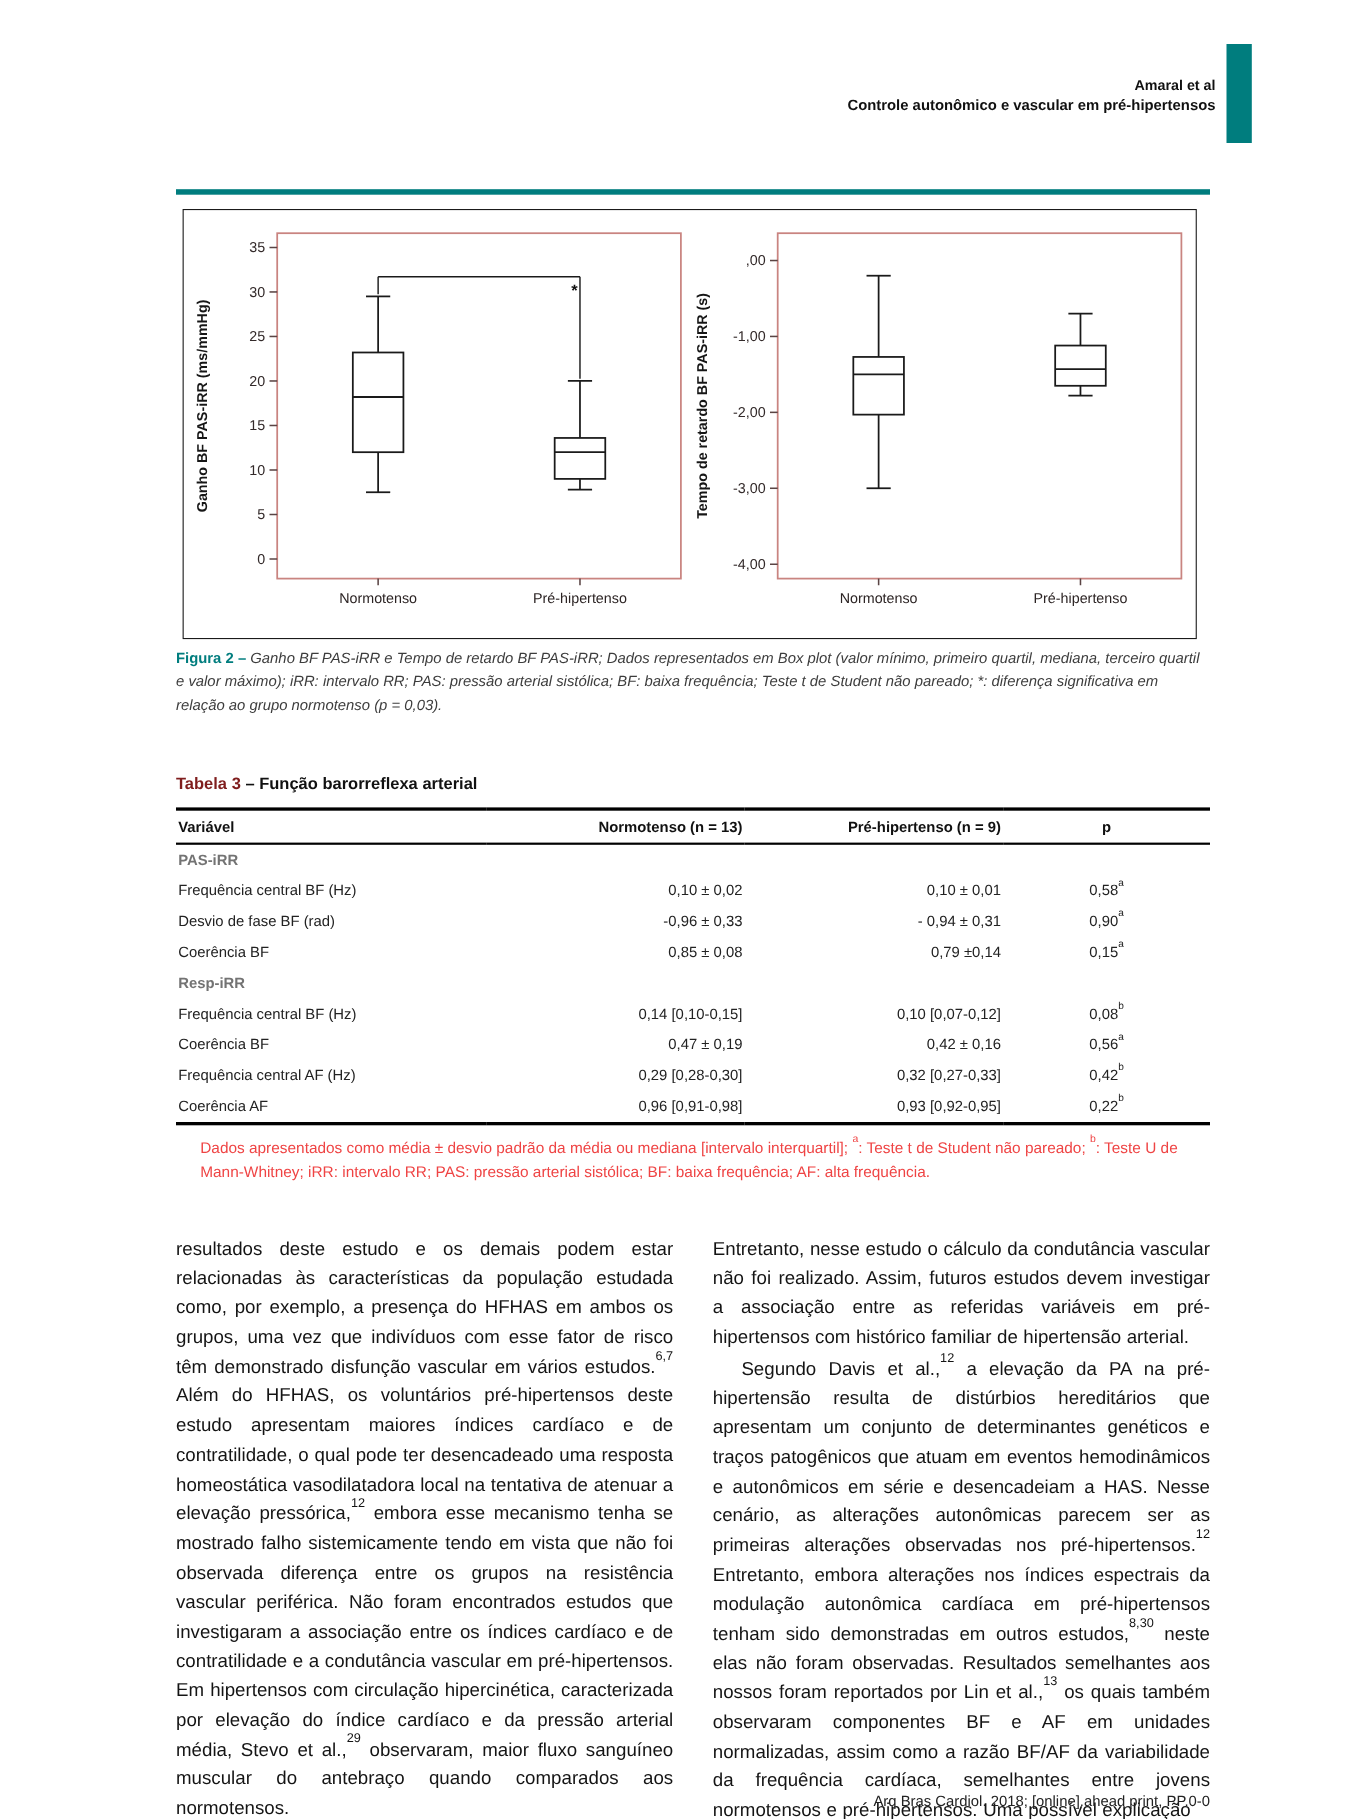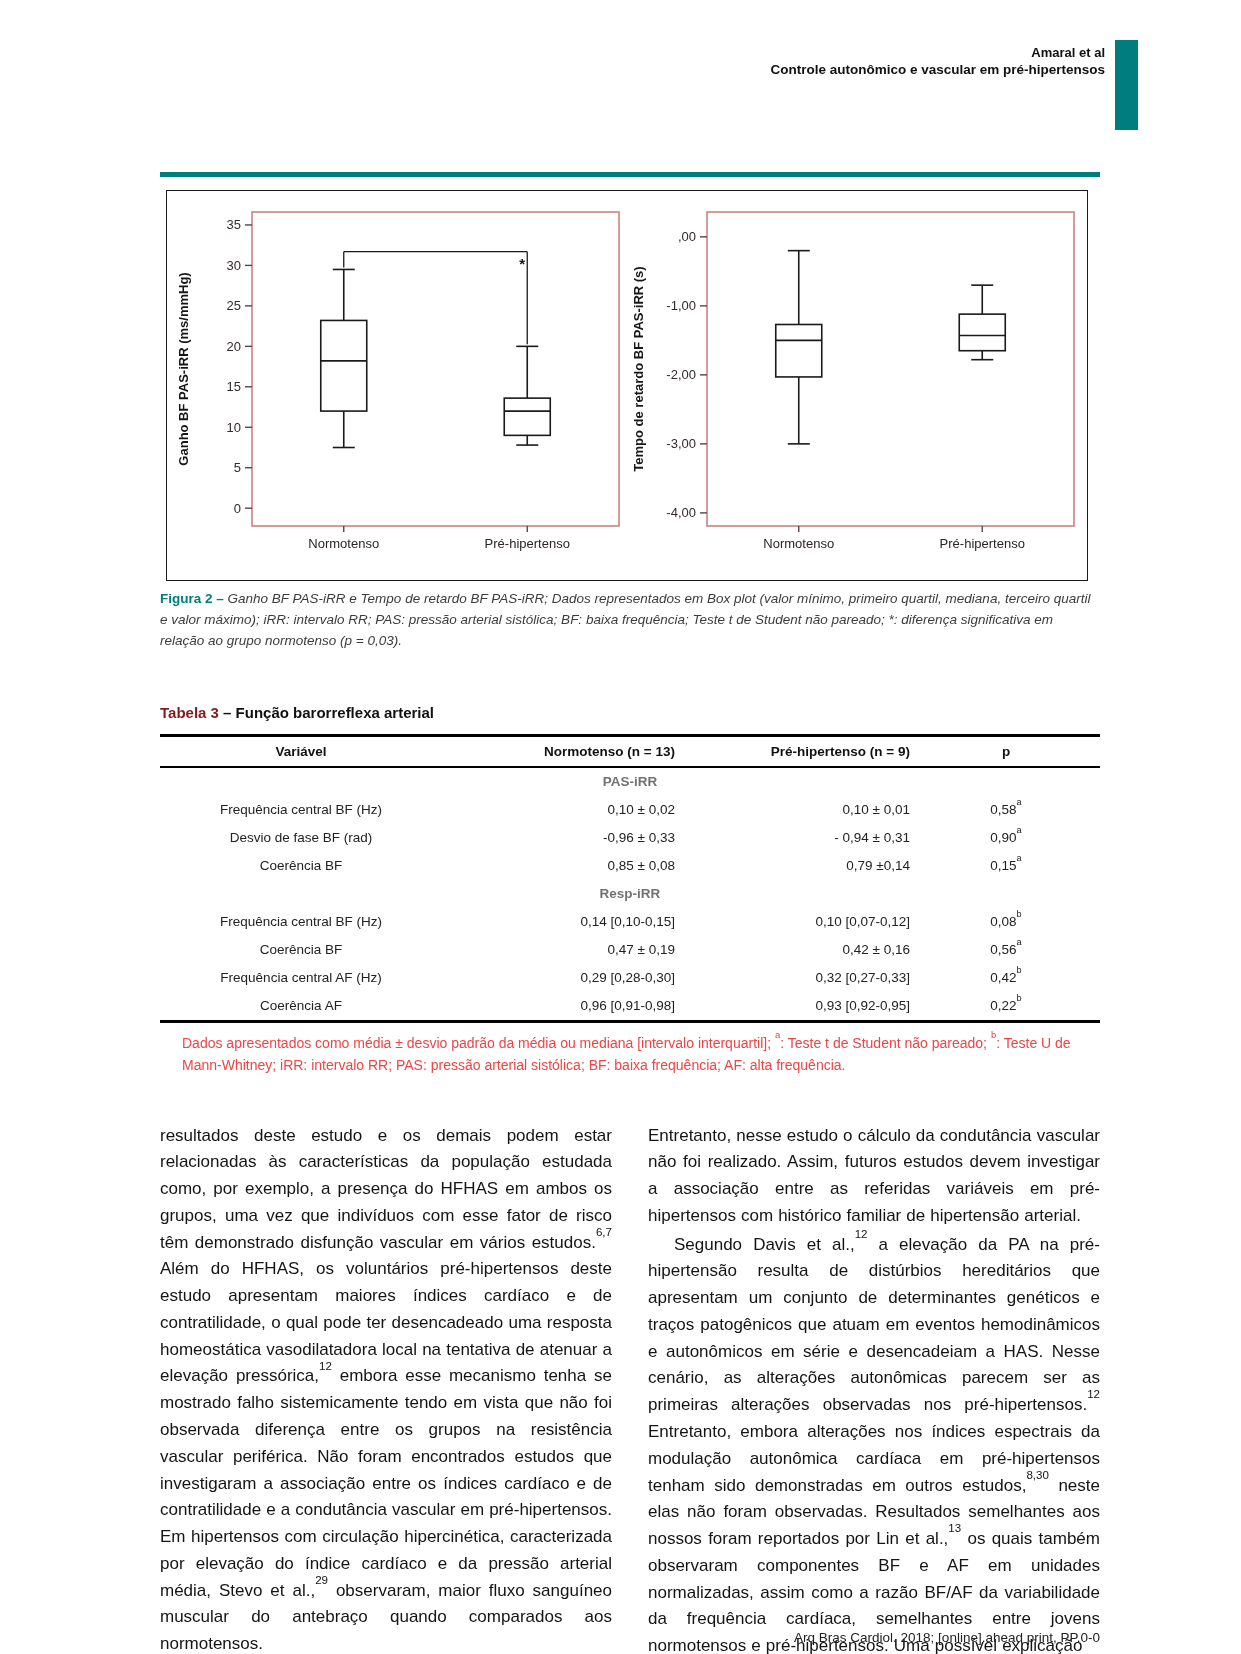--- a/index.html
+++ b/index.html
@@ -2,21 +2,21 @@
 <html><head>
 <meta charset="utf-8">
 <style>
   html,body{margin:0;padding:0;background:#ffffff;}
   body{
     width:1241px;height:1654px;position:relative;overflow:hidden;
     font-family:"Liberation Sans","DejaVu Sans",sans-serif;color:#111;
     -webkit-font-smoothing:antialiased;
   }
   
-  .header{position:absolute;top:40px;right:103px;display:flex;align-items:flex-start;gap:10px;}
+  .header{position:absolute;top:40px;right:103px;display:flex;align-items:center;gap:10px;}
   .header-text{text-align:right;padding-top:5px;}
   .header-authors{font-size:13px;font-weight:bold;line-height:1.25;}
   .header-running-title{font-size:13.5px;font-weight:bold;line-height:1.35;}
   .header-bar{width:23px;height:90px;background:#007d7e;}
   
   .content{position:absolute;left:160px;top:0;width:940px;}
   .teal-rule{margin-top:172px;height:5px;background:#007d7e;}
   
   .figure-box{
     border:1.5px solid #1a1a1a;margin:13px 12px 0 6px;height:384px;
@@ -30,21 +30,21 @@
   .table-title{margin-top:52px;font-size:15px;font-weight:bold;}
   .table-title .tt-label{color:#7f1d1d;}
   table.data-table{
     width:100%;margin-top:13px;border-collapse:collapse;
     border-top:3px solid #000;border-bottom:3px solid #000;font-size:13.5px;
   }
   table.data-table th{
     font-weight:bold;padding:7px 2px;border-bottom:2px solid #000;
   }
   table.data-table td{padding:6.5px 2px;color:#222;}
-  table.data-table .col-var{width:30%;text-align:center;}
+  table.data-table .col-var{width:30%;text-align:left;}
   table.data-table .col-n{width:25%;text-align:right;}
   table.data-table .col-p{width:20%;text-align:center;}
   table.data-table tr.section td{font-weight:bold;color:#737373;}
   sup{font-size:68%;position:relative;top:-0.45em;line-height:0;}
   .table-footnote{
     margin-top:9px;padding:0 6px 0 22px;font-size:14px;line-height:1.6;color:#ef4444;
   }
   
   .body-columns{margin-top:46px;display:flex;gap:36px;}
   .bcol{width:452px;}

